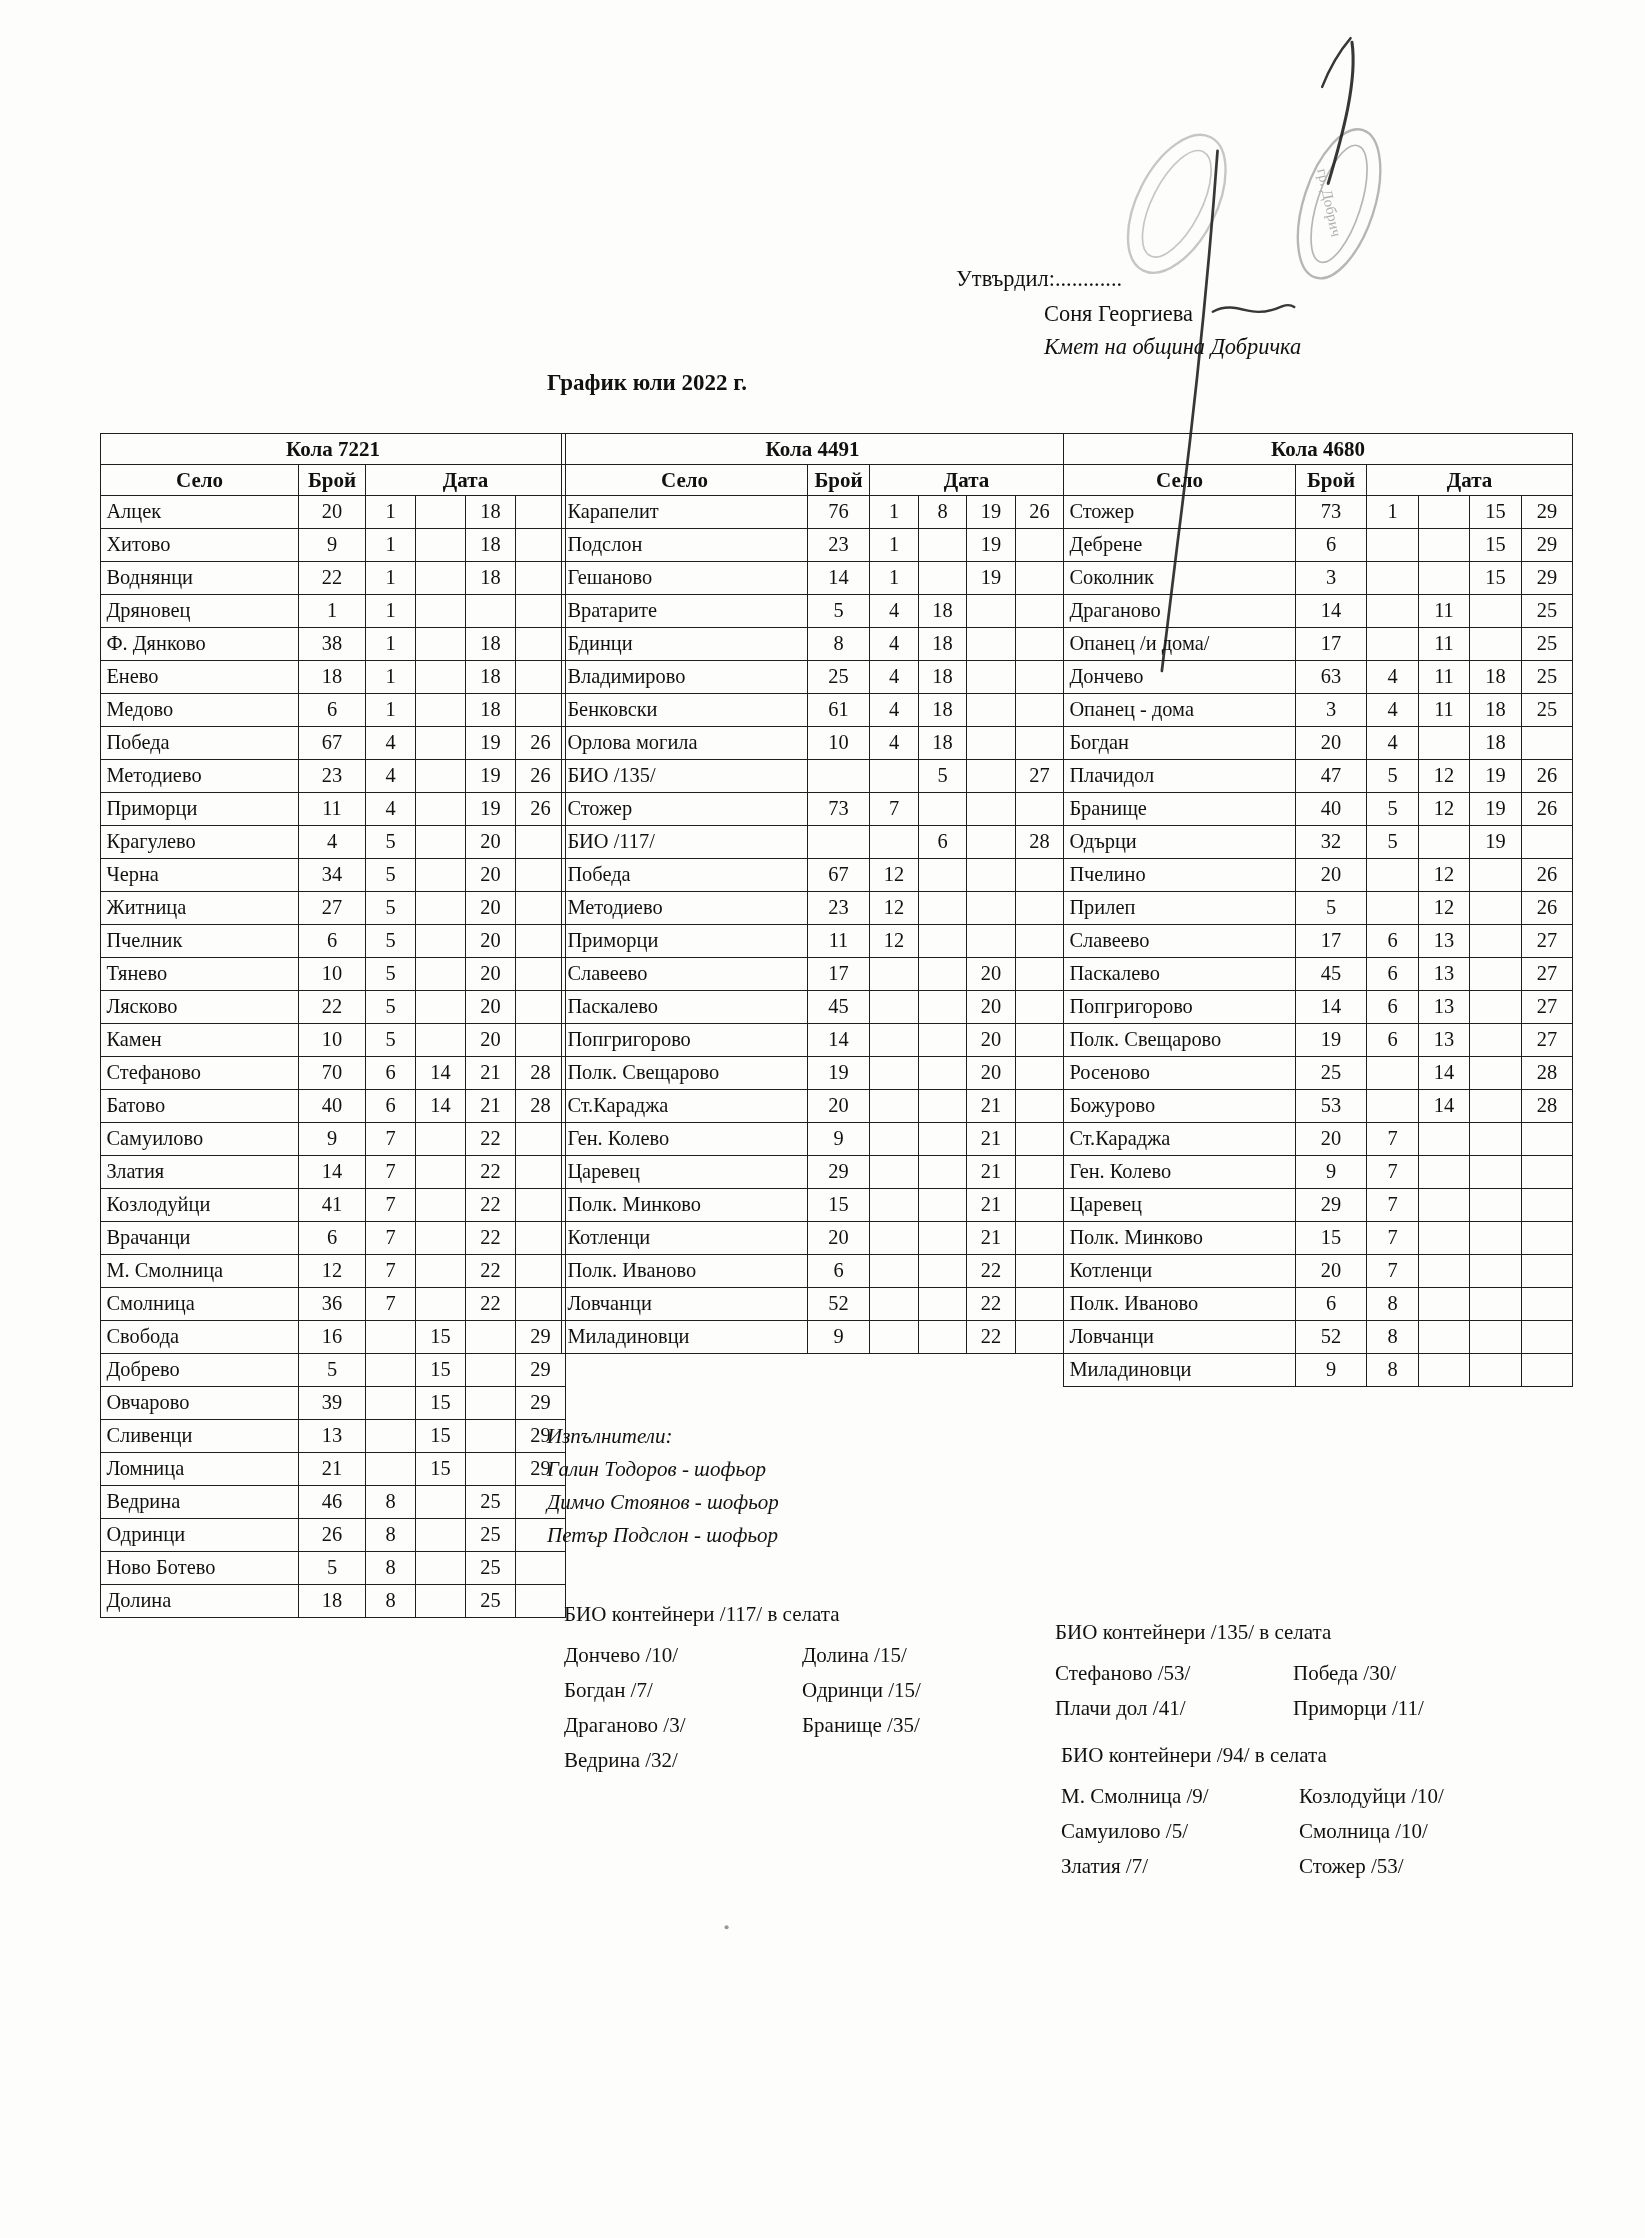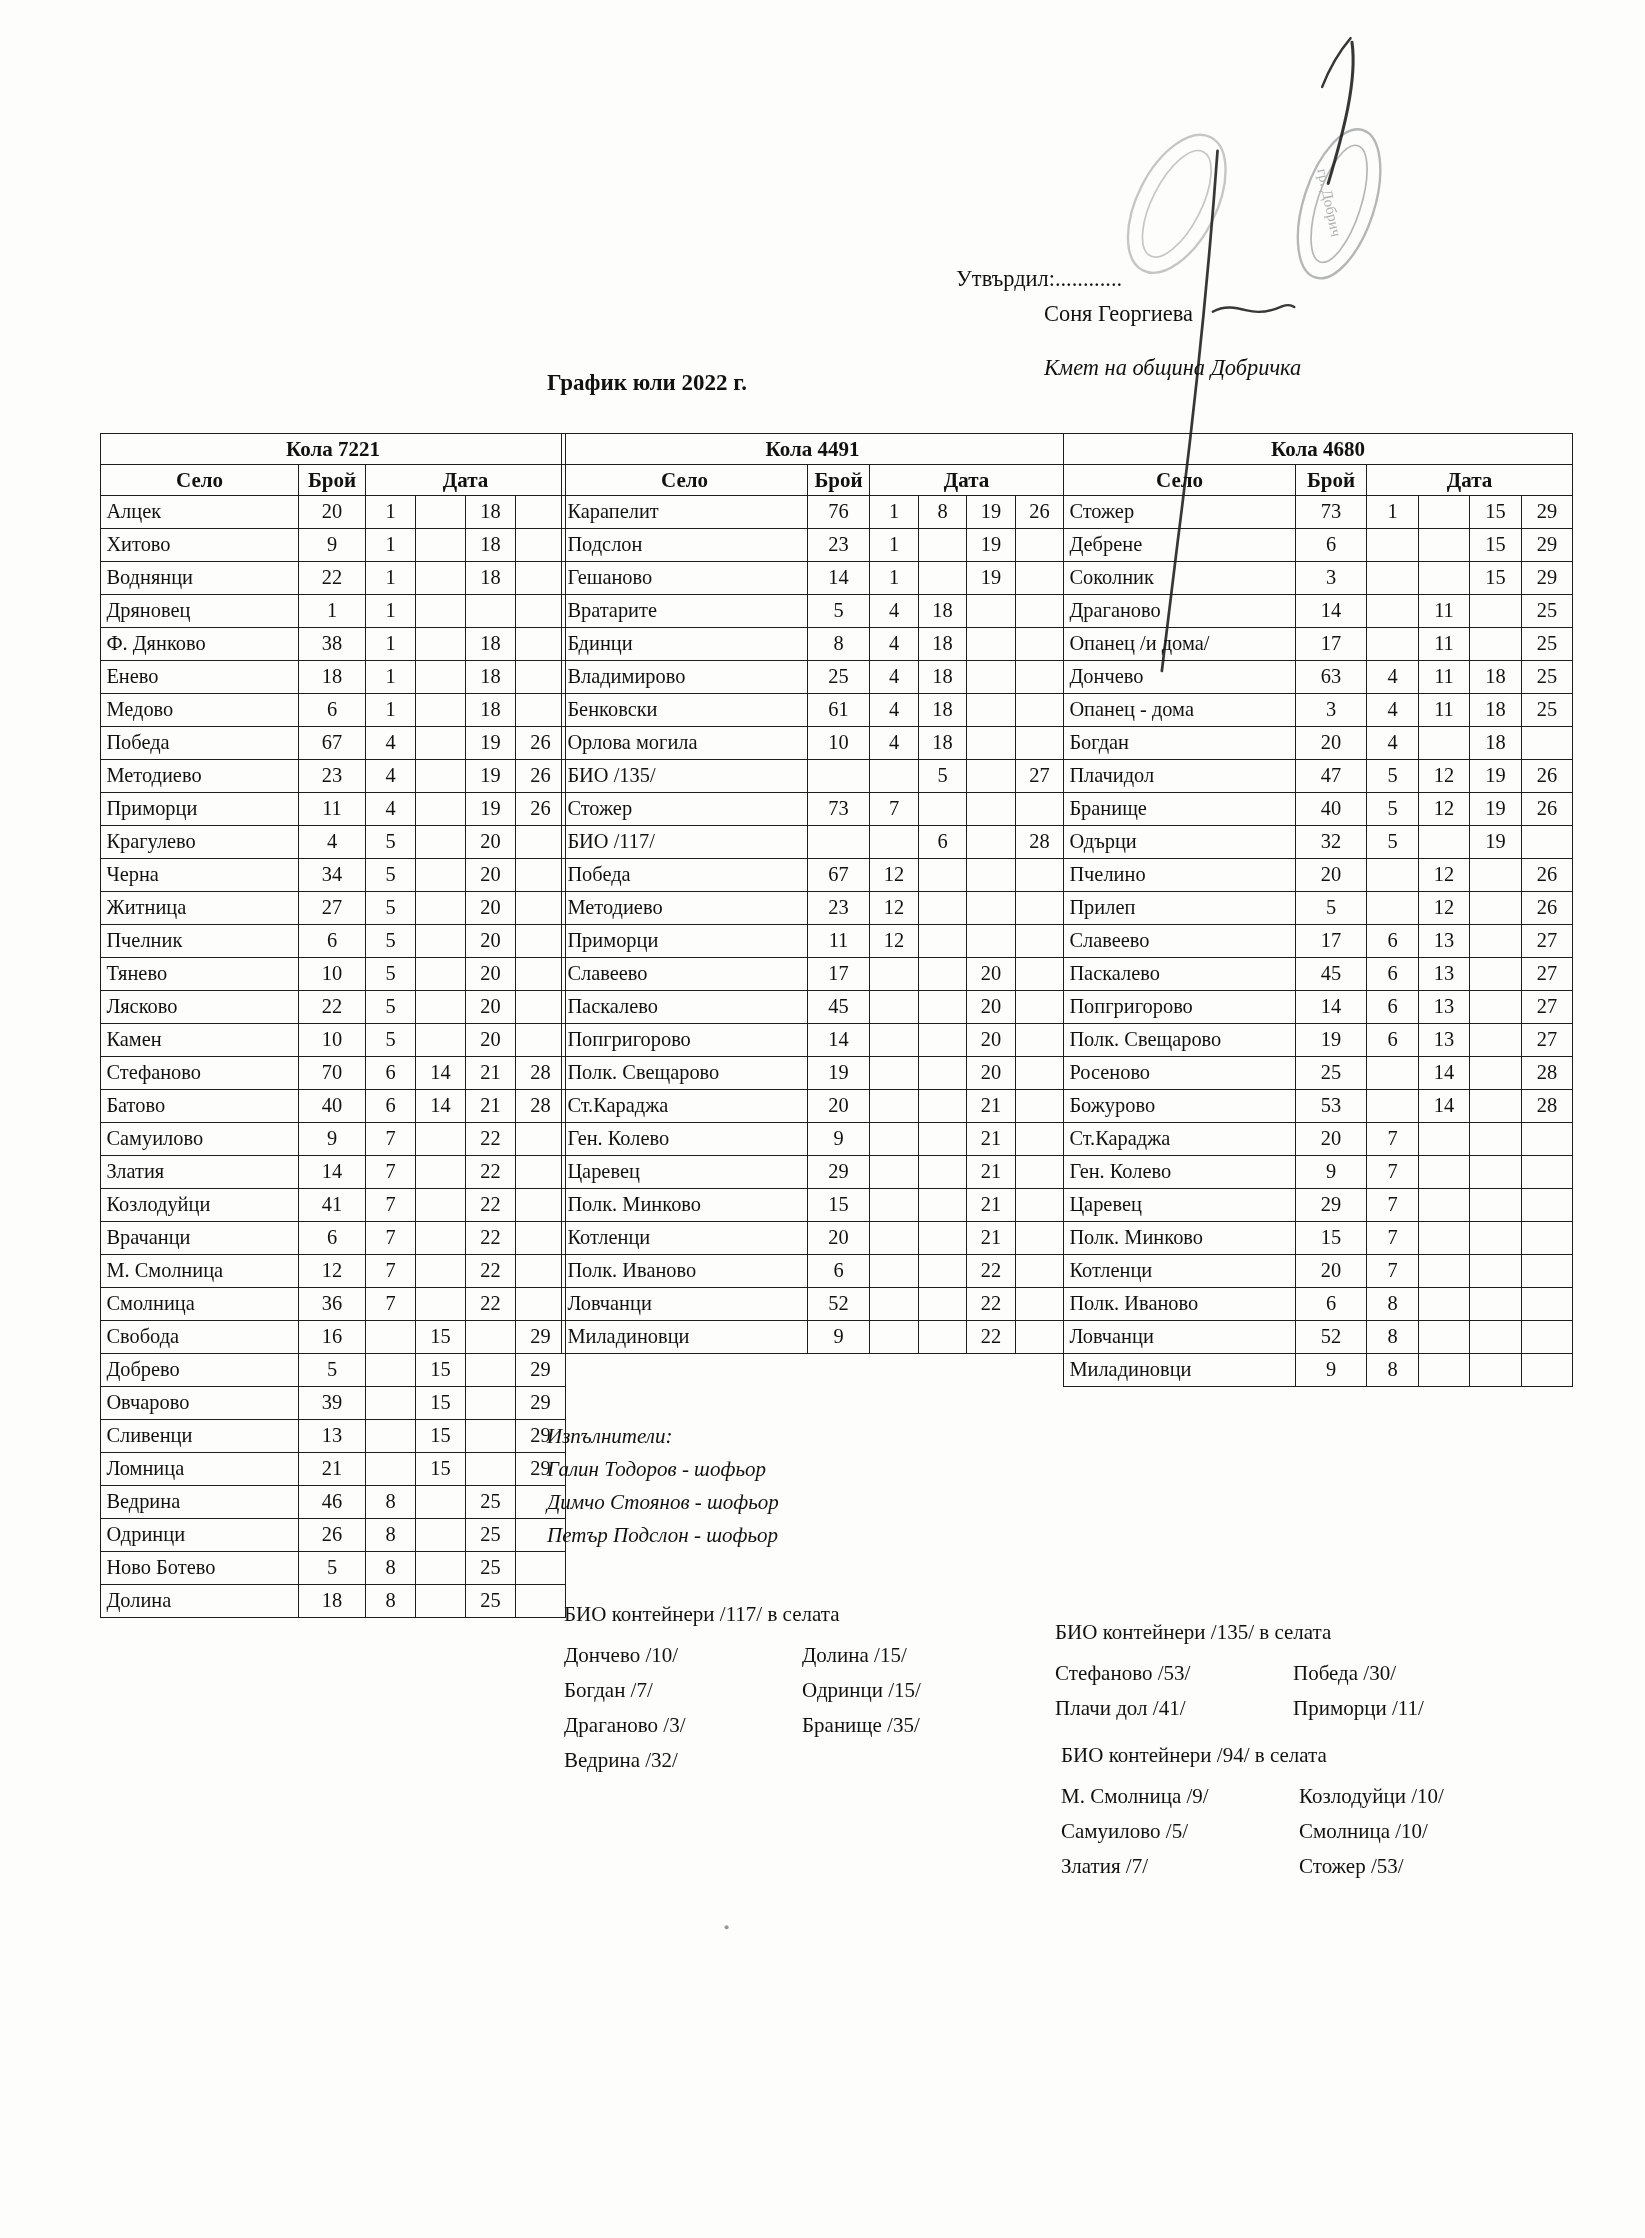--- a/index.html
+++ b/index.html
@@ -6,21 +6,21 @@
   html,body { background:#d9d9d9; }
   body { font-family:"Liberation Serif", serif; }
   .page {
     position:relative; width:1646px; height:2239px;
     background:#fdfdfb; color:#111; overflow:hidden;
     margin:0 auto;
   }
   .abs { position:absolute; }
   .approve-label { font-size:22.4px; }
   .signer-name { font-size:22.4px; }
-  .signer-role { font-size:22.4px; font-style:italic;margin-top:21px; }
+  .signer-role { font-size:22.4px; font-style:italic; }
   .doc-title { font-size:23px; font-weight:bold;font-family:Liberation Serif, serif; }
 
   table.sched { position:absolute; border-collapse:collapse; table-layout:fixed;margin-left:20px; }
   .sched th, .sched td {
     border:1.4px solid #1e1e1e; overflow:hidden; white-space:nowrap;
     font-size:20.4px; line-height:1.05;
   }
   .sched thead th { font-weight:bold; text-align:center; height:31px; font-size:21px; }
   .sched td { height:33px; }
   .sched td.selo { text-align:left; padding:0 2.7px 0 5.4px; }

